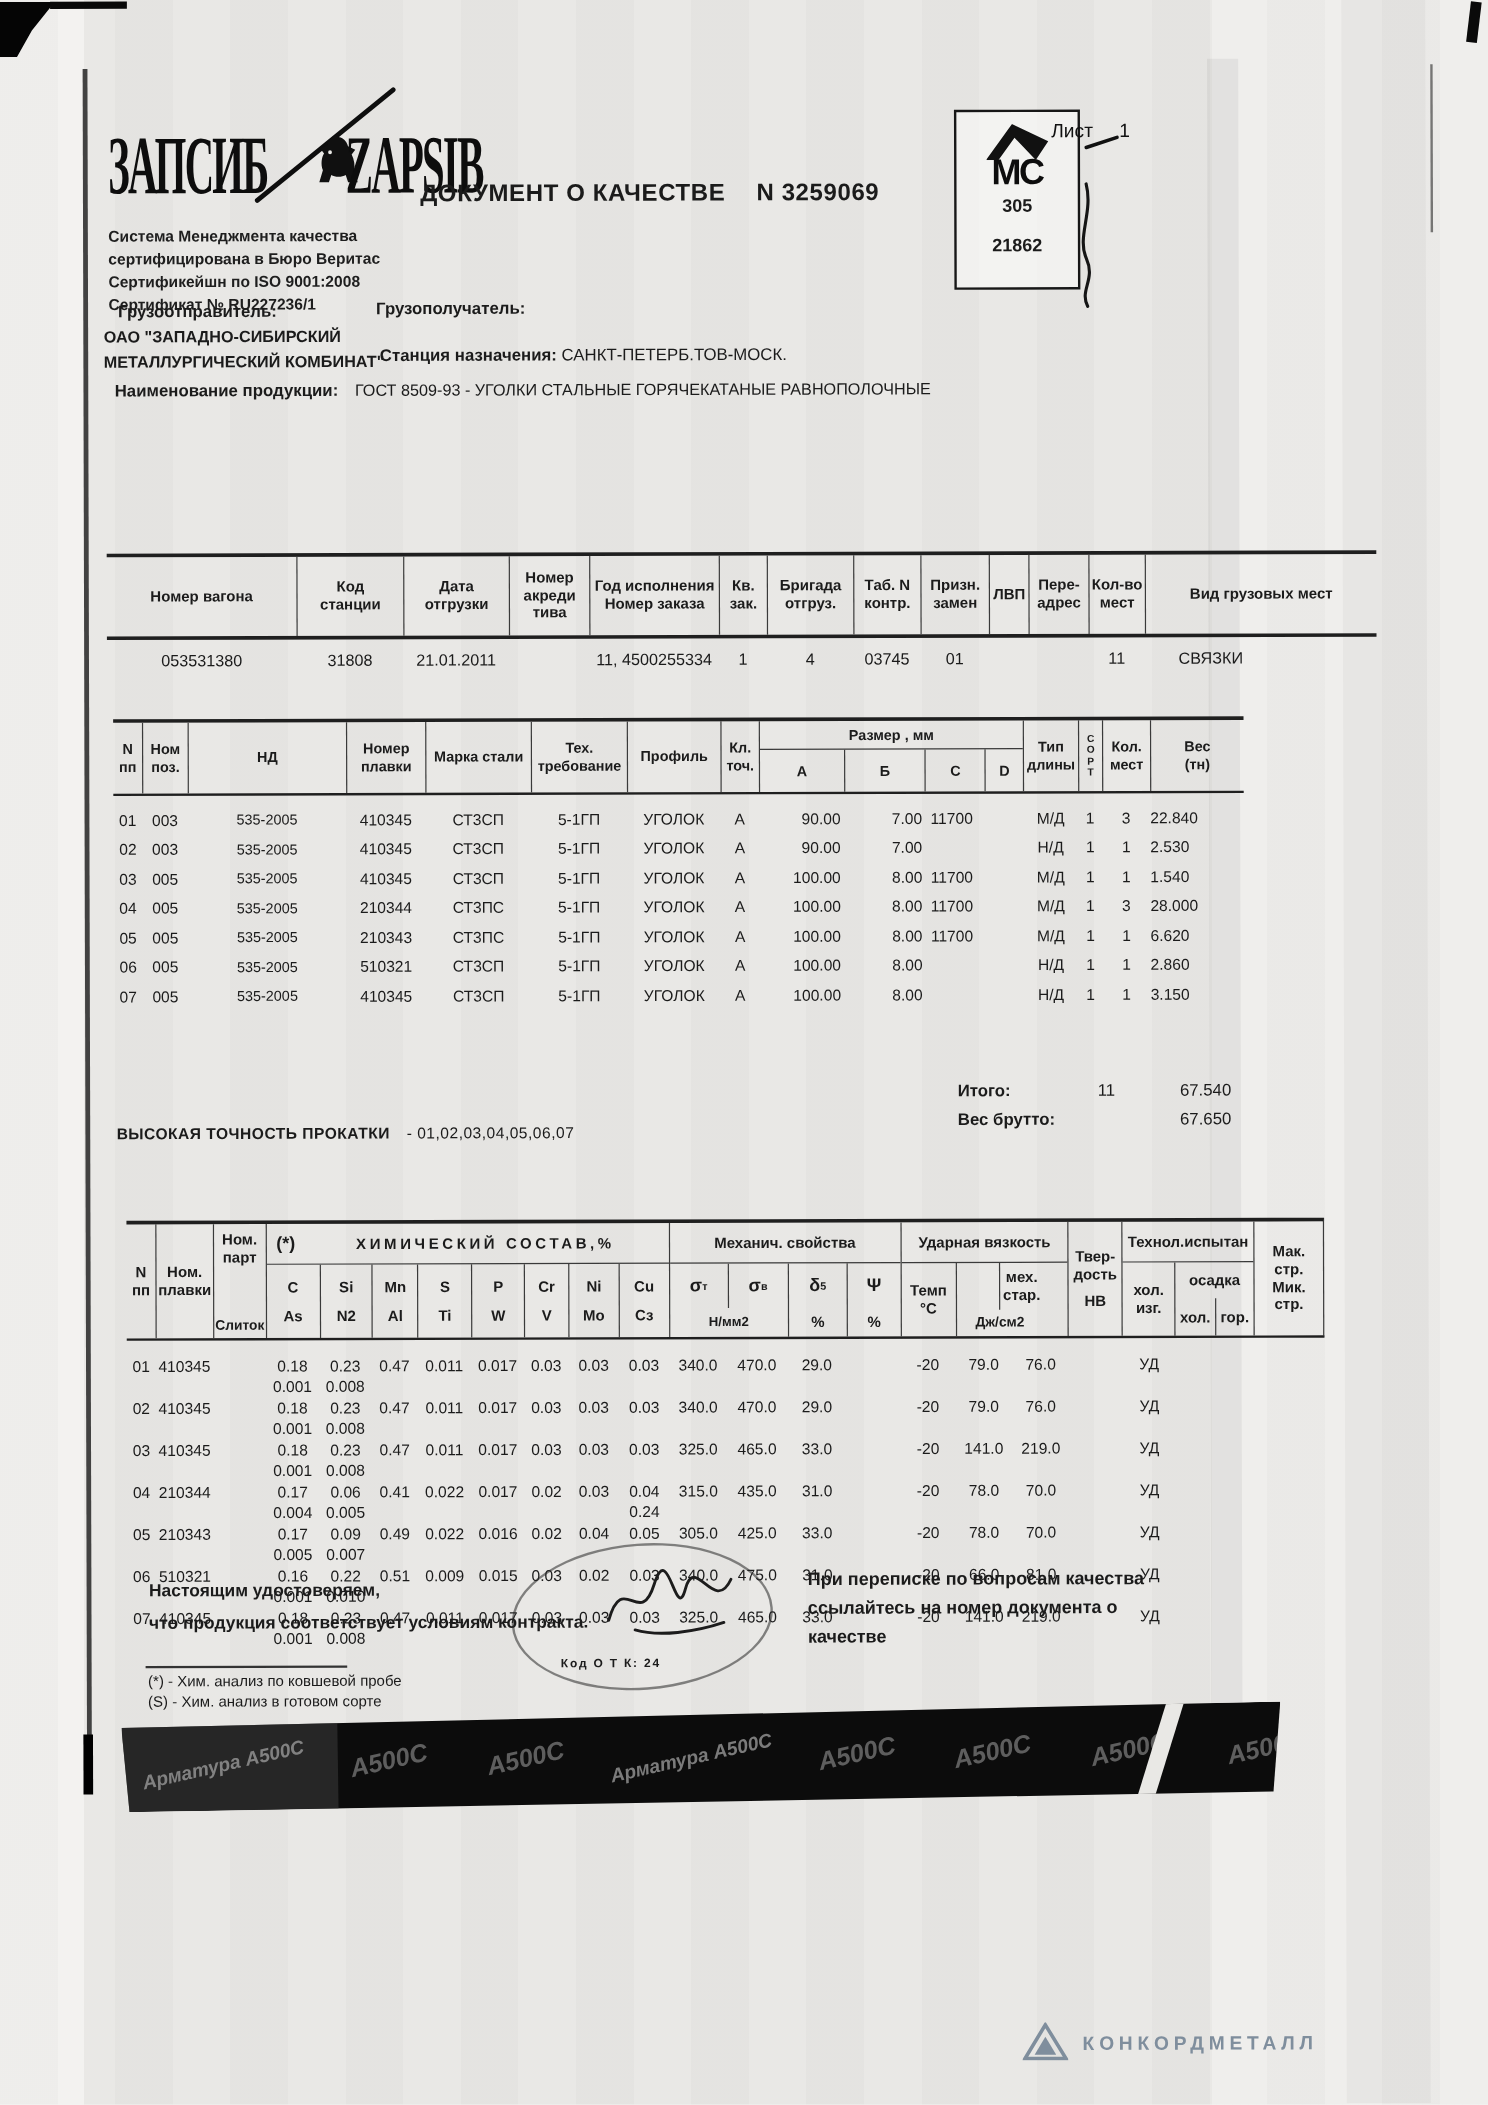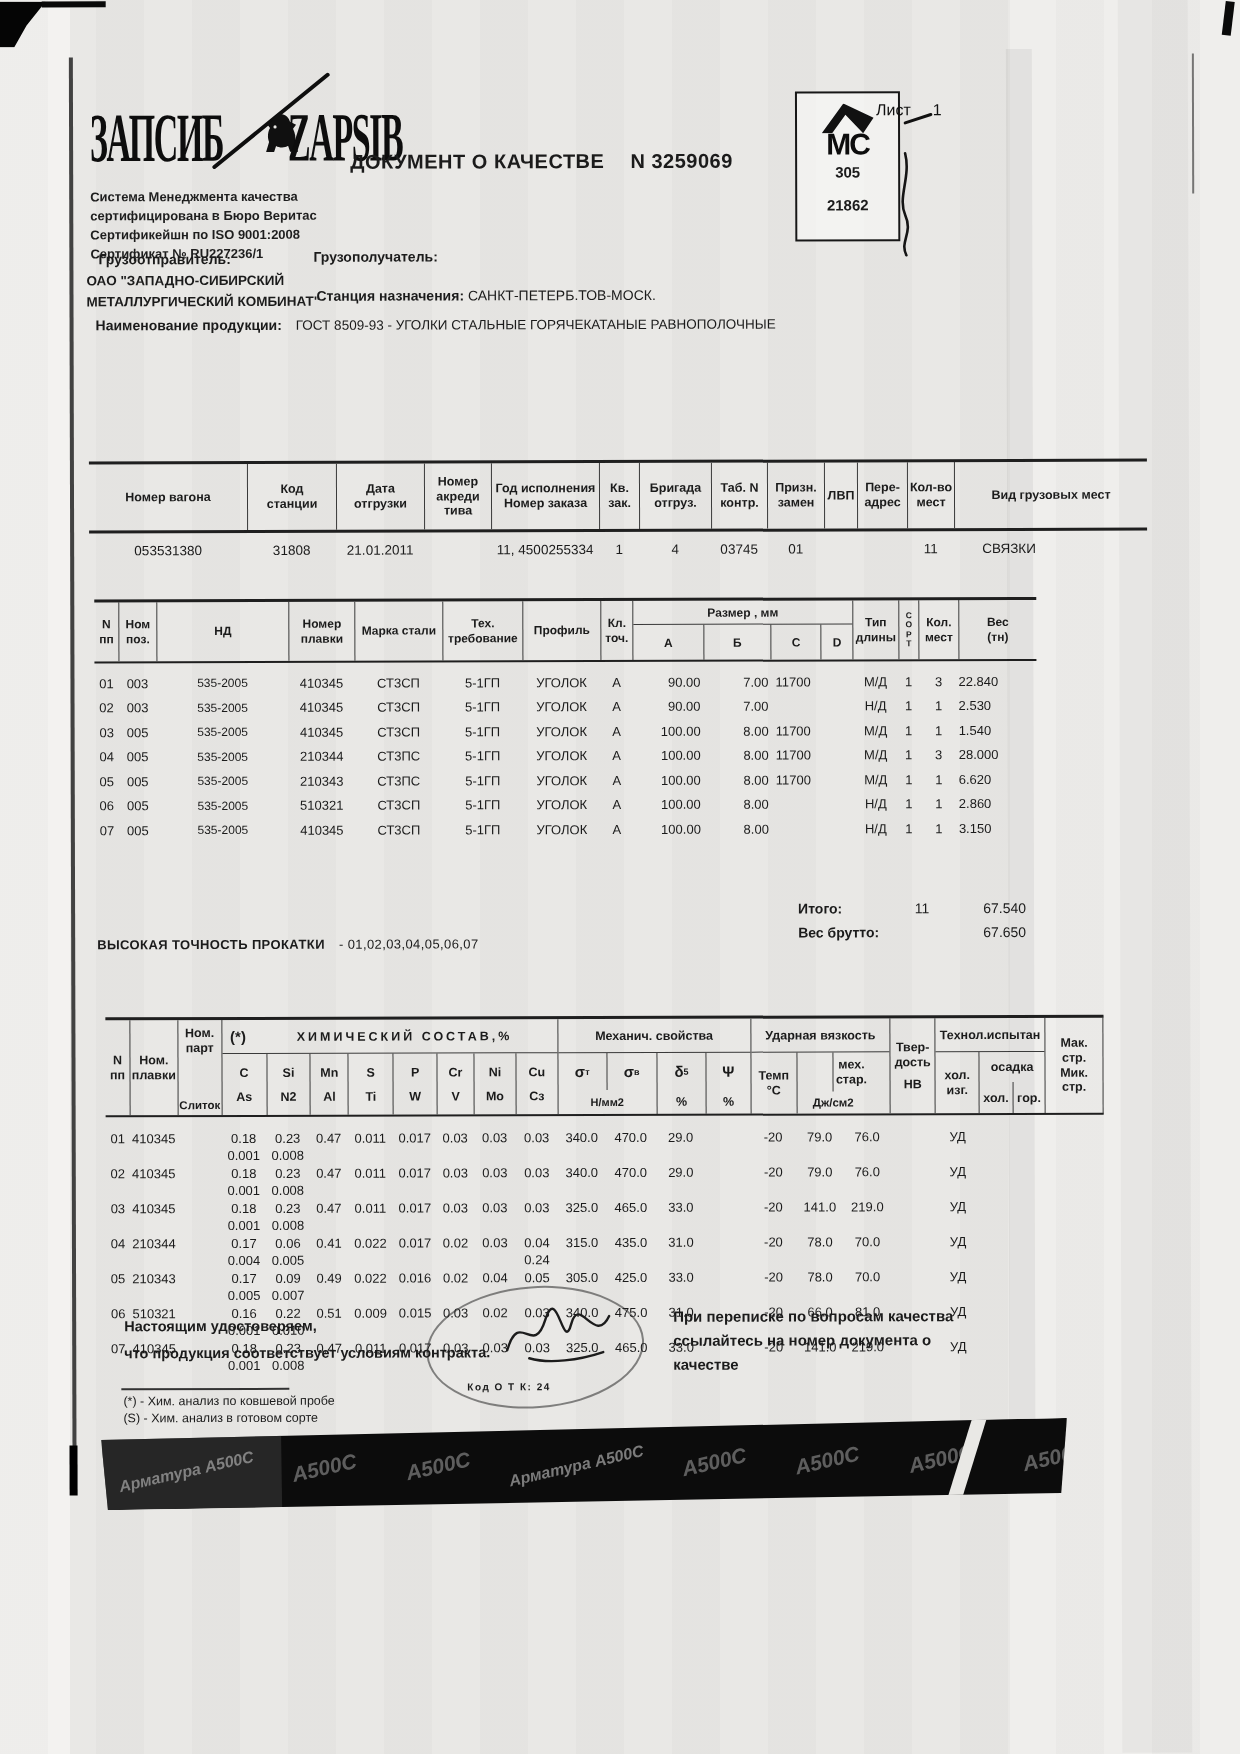--- a/index.html
+++ b/index.html
@@ -789,15 +789,24 @@
       <span class="bnd">А500С</span>
       <span class="bnd2">Арматура А500С</span>
       <span class="bnd">А500С</span>
       <span class="bnd">А500С</span>
       <span class="bnd">А500С</span>
       <span class="bnd">А500С</span>
     </div>
     <div class="slash"></div>
   </div>
 
+  <div class="konkord">
+    <span>
+      <svg width="38" height="32" viewBox="0 0 38 32">
+            <path d="M19 2 L36 30 L2 30 Z" fill="none" stroke="#7f8e9d" stroke-width="3"></path>
+            <path d="M19 12 L28 27 L10 27 Z" fill="#7f8e9d"></path>
+          </svg>
+    </span>
+    <span class="kt">КОНКОРДМЕТАЛЛ</span>
+  </div>
 
 </div>
 </div>
 
 </body></html>

